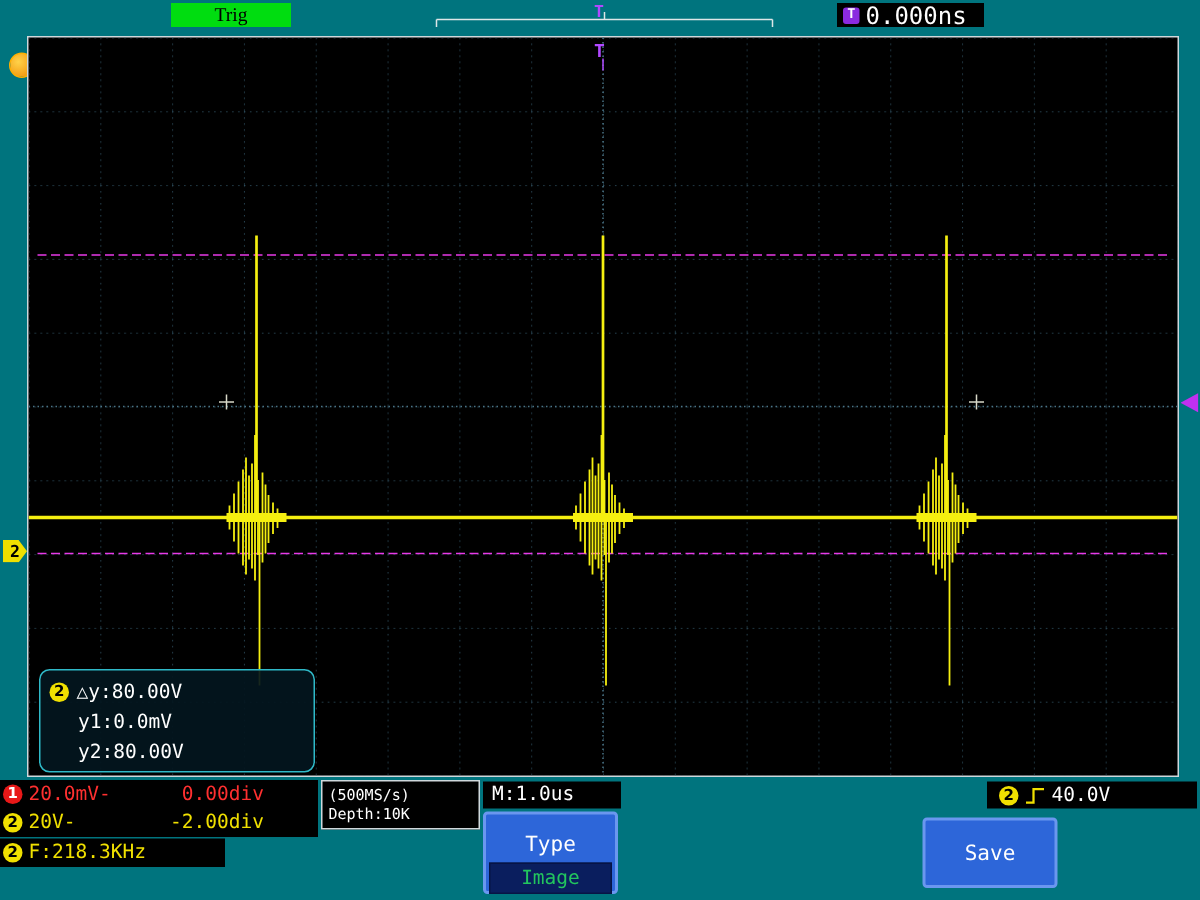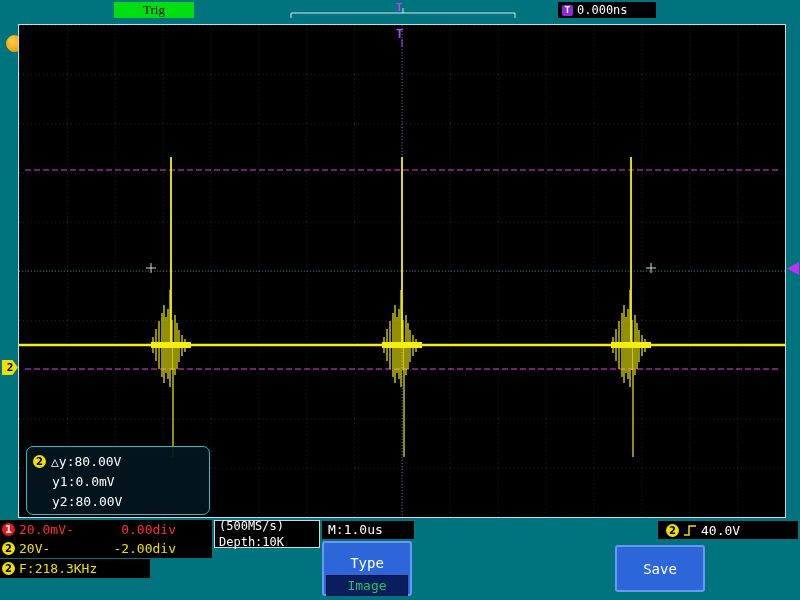--- a/index.html
+++ b/index.html
@@ -15,21 +15,21 @@
   .logo-circle{width:15px;height:15px;border-radius:50%;margin-right:1px;
     background:radial-gradient(circle at 35% 35%,#ffd24a,#f08900);
     border:1px solid #ffb000;}
   .trig-box{position:absolute;left:114px;top:2px;width:80px;height:16px;
     background:#00dd10;color:#000;font-size:13px;line-height:16px;text-align:center;font-family:Liberation Serif, serif;}
   .ruler{position:absolute;left:283px;top:0;}
   .time-box{position:absolute;left:558px;top:2px;width:98px;height:16px;background:#000;
     display:flex;align-items:center;gap:4px;padding:0 4px;box-sizing:border-box;}
   .t-badge{width:11px;height:11px;background:#8a2ae0;color:#fff;font-size:9px;
     line-height:11px;text-align:center;border-radius:2px;font-weight:bold;flex:0 0 auto;}
-  .time-text{color:#fff;font-size:12px;}
+  .time-text{color:#fff;font-size:16px;}
   
   .grid{position:absolute;left:18px;top:24px;width:766px;height:492px;
     background:#000;border:1px solid #cfd8dc;}
   .ch2-marker{position:absolute;left:2px;top:360px;width:16px;height:15px;
     background:#f0e000;color:#000;font-size:11px;font-weight:bold;line-height:15px;
     text-align:center;clip-path:polygon(0 0,65% 0,100% 50%,65% 100%,0 100%);}
   .trig-arrow{position:absolute;left:787px;top:262px;width:12px;height:13px;
     background:#c030f0;clip-path:polygon(100% 0,100% 100%,0 50%);}
   
   .cursor-box{position:absolute;left:26px;top:446px;width:184px;height:69px;
@@ -46,22 +46,22 @@
   
   .ch-box{position:absolute;left:0;top:520px;width:212px;height:38px;background:#000;
     font-size:13px;}
   .ch-row{display:flex;align-items:center;gap:4px;height:19px;padding:0 8px 0 2px;}
   .ch-row .offset{margin-left:auto;padding-right:28px;}
   .red-text{color:#ff3030;}
   .yellow-text{color:#f0e000;}
   .white-text{color:#fff;}
   .freq-box{position:absolute;left:0;top:559px;width:150px;height:19px;background:#000;
     display:flex;align-items:center;gap:4px;padding-left:2px;box-sizing:border-box;font-size:13px;}
-  .sample-box{position:absolute;left:214px;top:520px;width:106px;height:28px;background:#000;
-    border:1px solid #cfd8dc;box-sizing:border-box;color:#fff;font-size:12px;
+  .sample-box{position:absolute;left:214px;top:520px;width:106px;height:33px;background:#000;
+    border:1px solid #cfd8dc;box-sizing:border-box;color:#fff;font-size:10px;
     display:flex;flex-direction:column;justify-content:center;padding-left:4px;gap:2px;}
   .m-box{position:absolute;left:322px;top:521px;width:92px;height:18px;background:#000;
     color:#fff;font-size:13px;line-height:18px;padding-left:6px;box-sizing:border-box;}
   .trigger-box{position:absolute;left:658px;top:521px;width:140px;height:18px;background:#000;
     display:flex;align-items:center;gap:4px;padding-left:8px;box-sizing:border-box;font-size:13px;}
   
   .type-btn{position:absolute;left:322px;top:541px;width:90px;height:55px;
     background:#2d66d9;border:2px solid #6a97ef;border-radius:3px;box-sizing:border-box;
     text-align:center;cursor:pointer;}
   .type-label{color:#fff;font-size:14px;margin-top:12px;}

